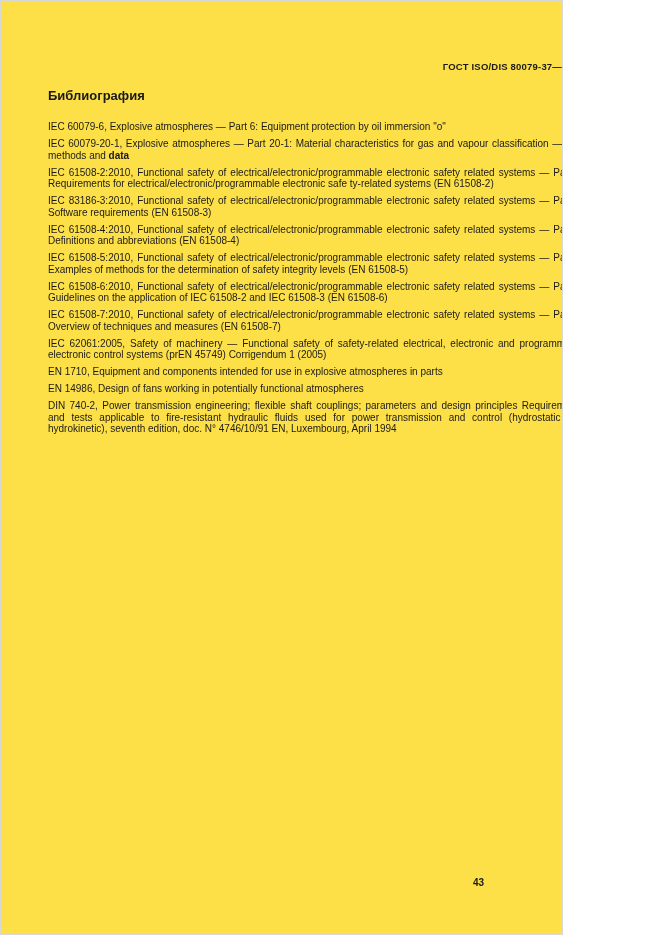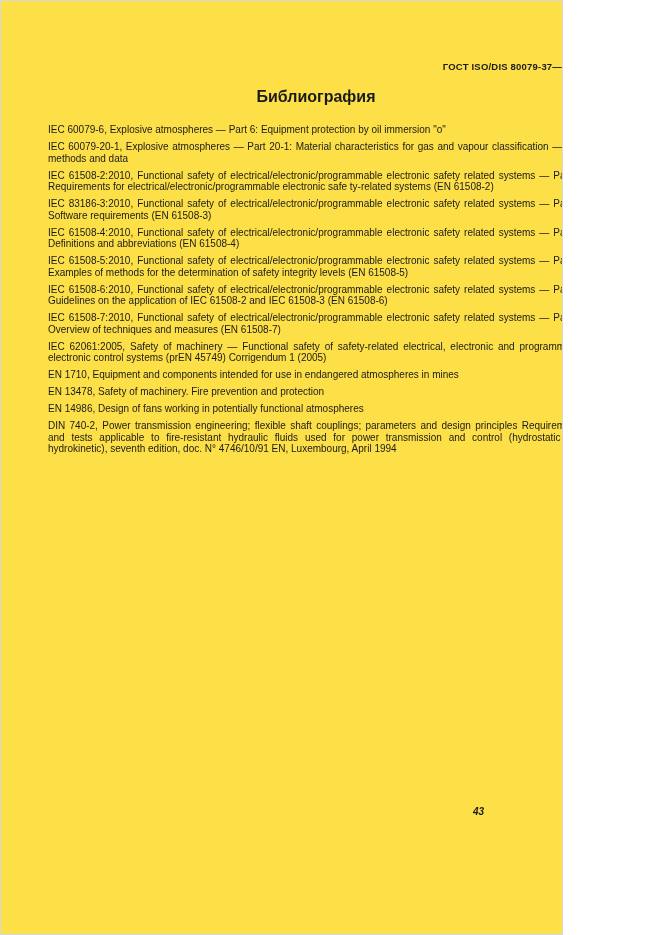--- a/index.html
+++ b/index.html
@@ -25,61 +25,59 @@
     width: 536px;
   }
   .doc-header {
     text-align: right;
     font-weight: bold;
     font-size: 9.5px;
     letter-spacing: 0.2px;
     margin-bottom: 16px;
   }
   .doc-title {
-    text-align: center;
+    text-align: left;
     font-weight: bold;
-    font-size: 16px;
+    font-size: 13px;
     margin: 0 0 18px 0;
   }
   .entries p {
     margin: 0 0 5.5px 0;
     font-size: 10px;
     line-height: 11.5px;
     text-align: justify;
   }
   .entries p span.bold {
-    font-weight: normal;
+    font-weight: bold;
     margin-top: 20px;
   }
   .page-number {
     position: absolute;
-    top: 805px;
+    top: 876px;
     right: 78px;
     font-weight: bold;
     font-size: 10px;
-    font-style: italic;
   }
 </style>
 </head>
 <body>
 
 <div class="page">
   <div class="content">
     <div class="doc-header">ГОСТ ISO/DIS 80079-37—2013</div>
     <h1 class="doc-title">Библиография</h1>
     <div class="entries" id="entries">
         <p><span>IEC 60079-6, Explosive atmospheres — Part 6: Equipment protection by oil immersion "o"</span></p>
         <p><span>IEC 60079-20-1, Explosive atmospheres — Part 20-1: Material characteristics for gas and vapour classification — Test methods and </span><span class="bold">data</span></p>
         <p><span>IEC 61508-2:2010, Functional safety of electrical/electronic/programmable electronic safety related systems — Part 2: Requirements for electrical/electronic/programmable electronic safe ty-related systems (EN 61508-2)</span></p>
         <p><span>IEC 83186-3:2010, Functional safety of electrical/electronic/programmable electronic safety related systems — Part 3: Software requirements (EN 61508-3)</span></p>
         <p><span>IEC 61508-4:2010, Functional safety of electrical/electronic/programmable electronic safety related systems — Part 4: Definitions and abbreviations (EN 61508-4)</span></p>
         <p><span>IEC 61508-5:2010, Functional safety of electrical/electronic/programmable electronic safety related systems — Part 5: Examples of methods for the determination of safety integrity levels (EN 61508-5)</span></p>
         <p><span>IEC 61508-6:2010, Functional safety of electrical/electronic/programmable electronic safety related systems — Part 6: Guidelines on the application of IEC 61508-2 and IEC 61508-3 (EN 61508-6)</span></p>
         <p><span>IEC 61508-7:2010, Functional safety of electrical/electronic/programmable electronic safety related systems — Part 7: Overview of techniques and measures (EN 61508-7)</span></p>
         <p><span>IEC 62061:2005, Safety of machinery — Functional safety of safety-related electrical, electronic and programmable electronic control systems (prEN 45749) Corrigendum 1 (2005)</span></p>
-        <p><span>EN 1710, Equipment and components intended for use in endangered atmospheres in mines</span></p>
-        <p><span>EN 13478, Safety of machinery. Fire prevention and protection</span></p>
+        <p><span>EN 1710, Equipment and components intended for use in explosive atmospheres in parts</span></p>
         <p><span>EN 14986, Design of fans working in potentially functional atmospheres</span></p>
         <p><span>DIN 740-2, Power transmission engineering; flexible shaft couplings; parameters and design principles Requirements and tests applicable to fire-resistant hydraulic fluids used for power transmission and control (hydrostatic and hydrokinetic), seventh edition, doc. N° 4746/10/91 EN, Luxembourg, April 1994</span></p>
       </div>
   </div>
   <div class="page-number">43</div>
 </div>
 
 </body></html>

